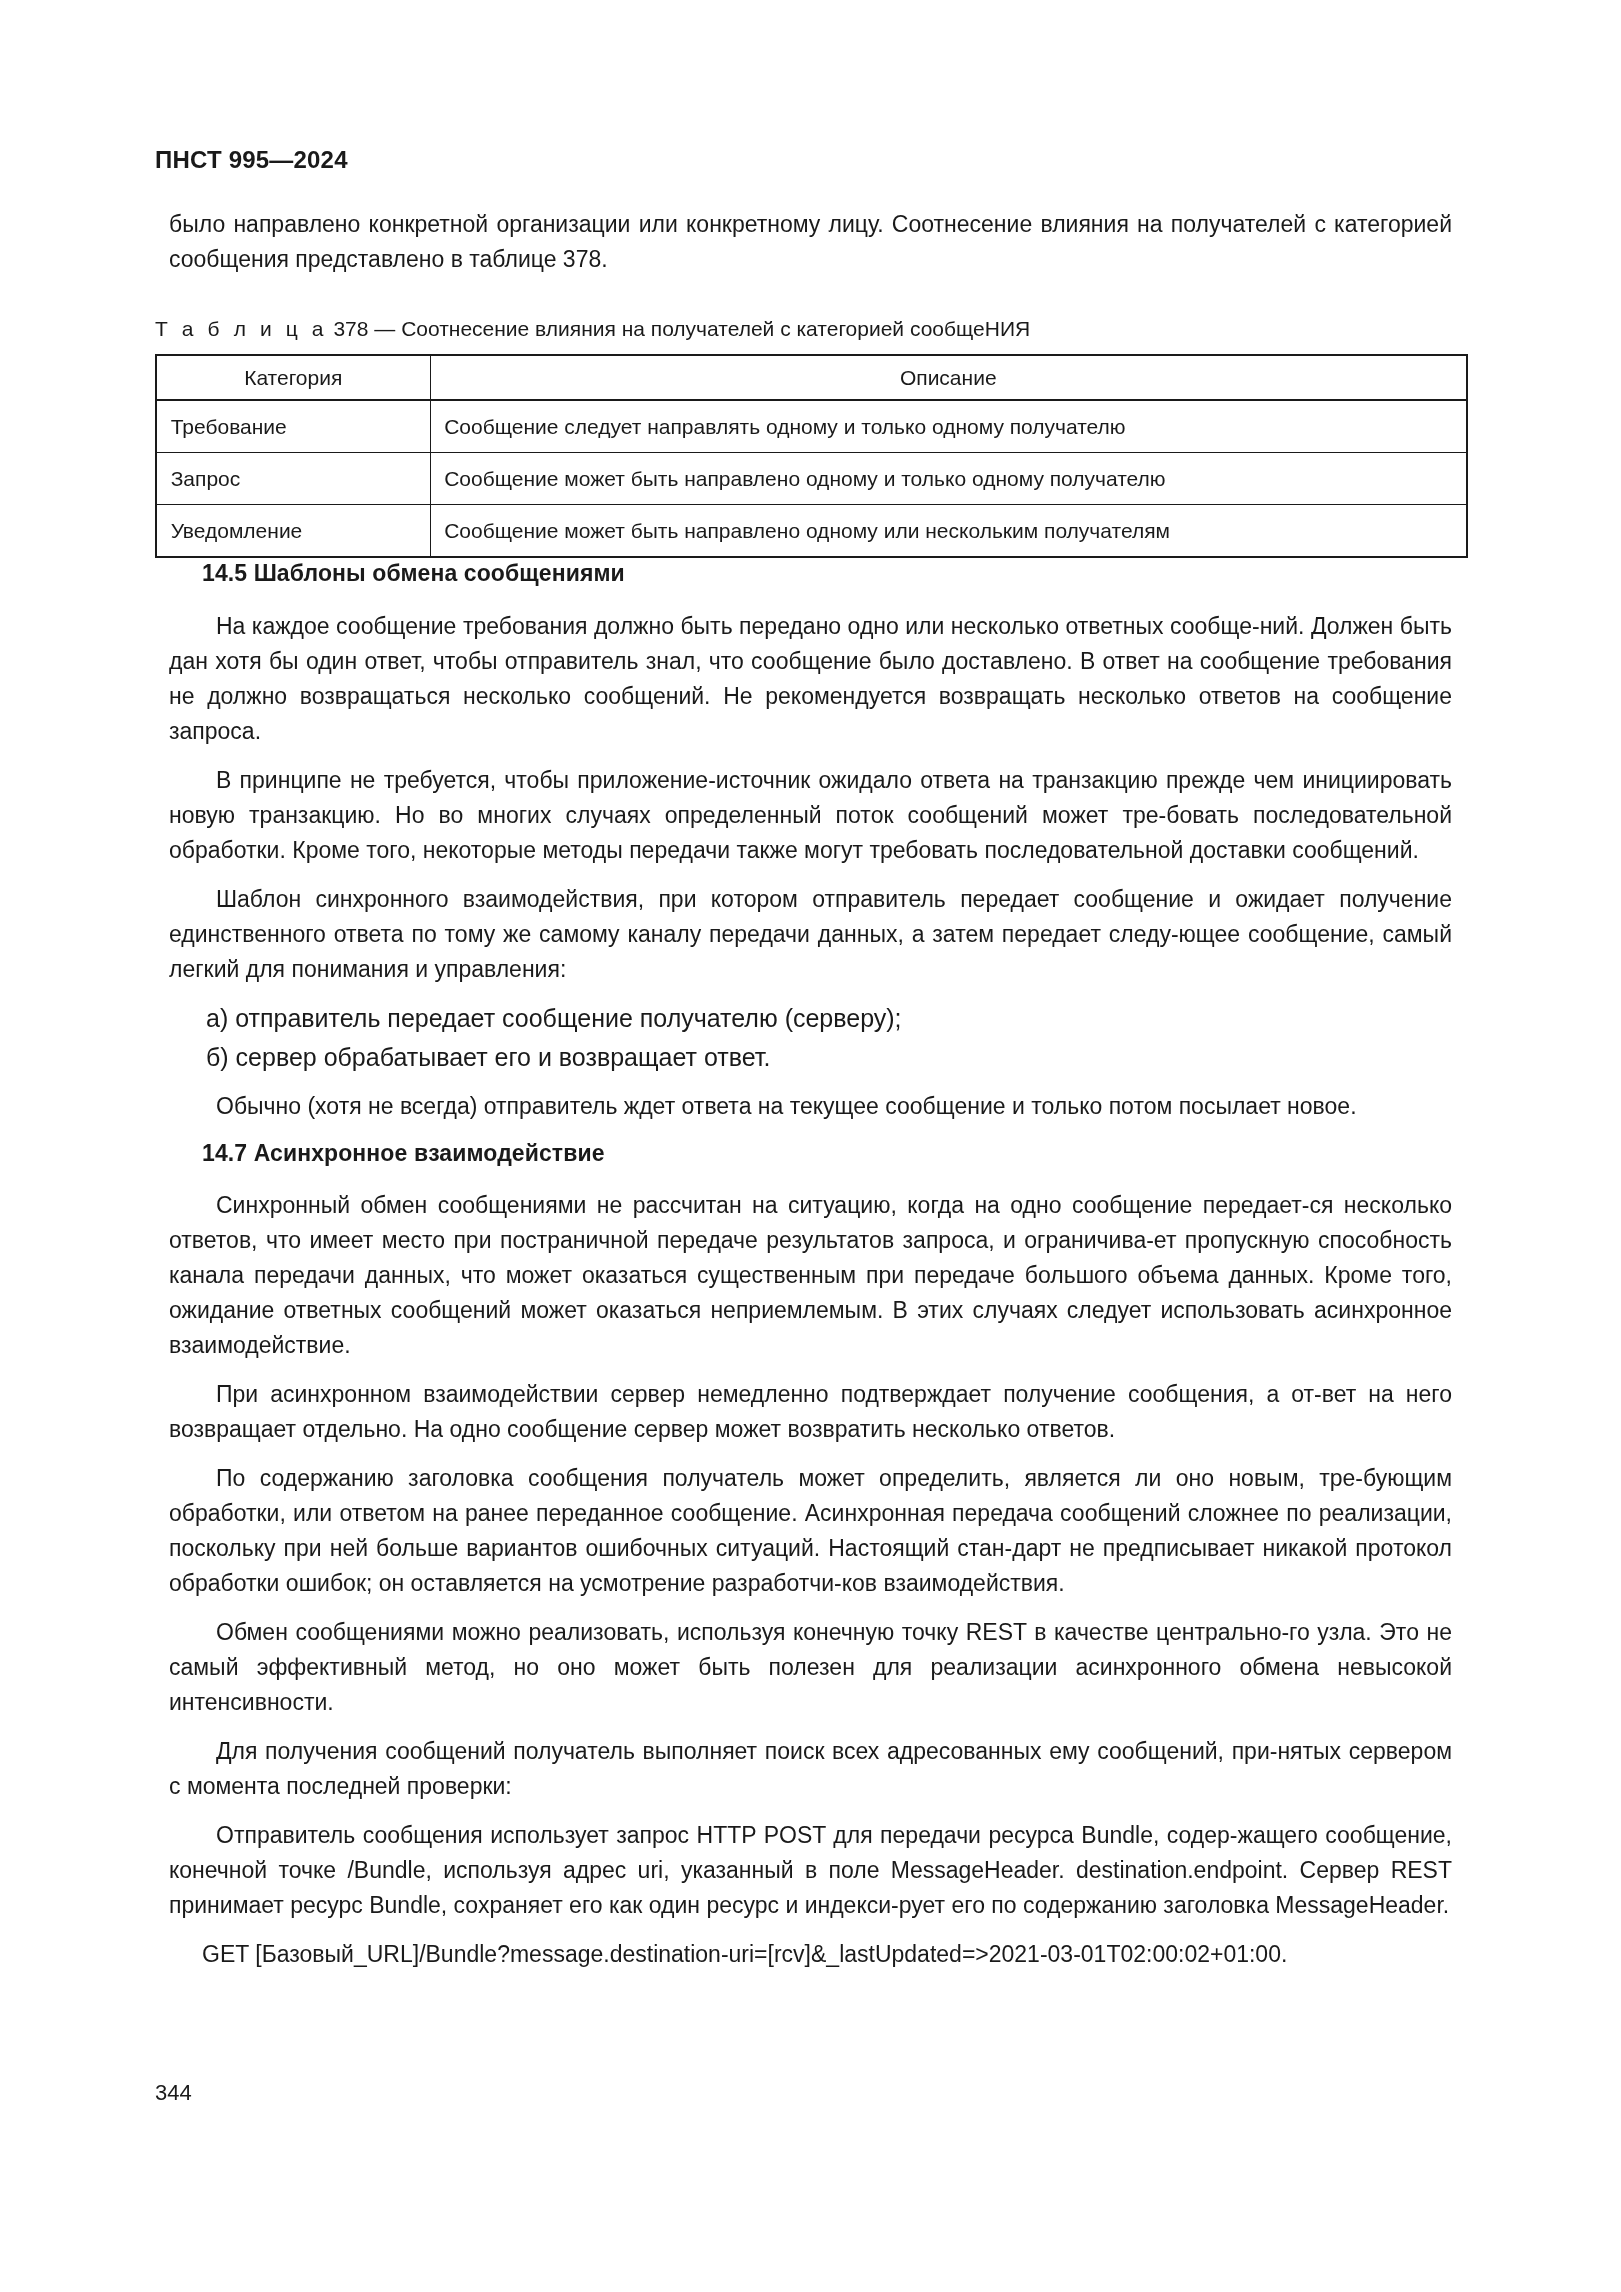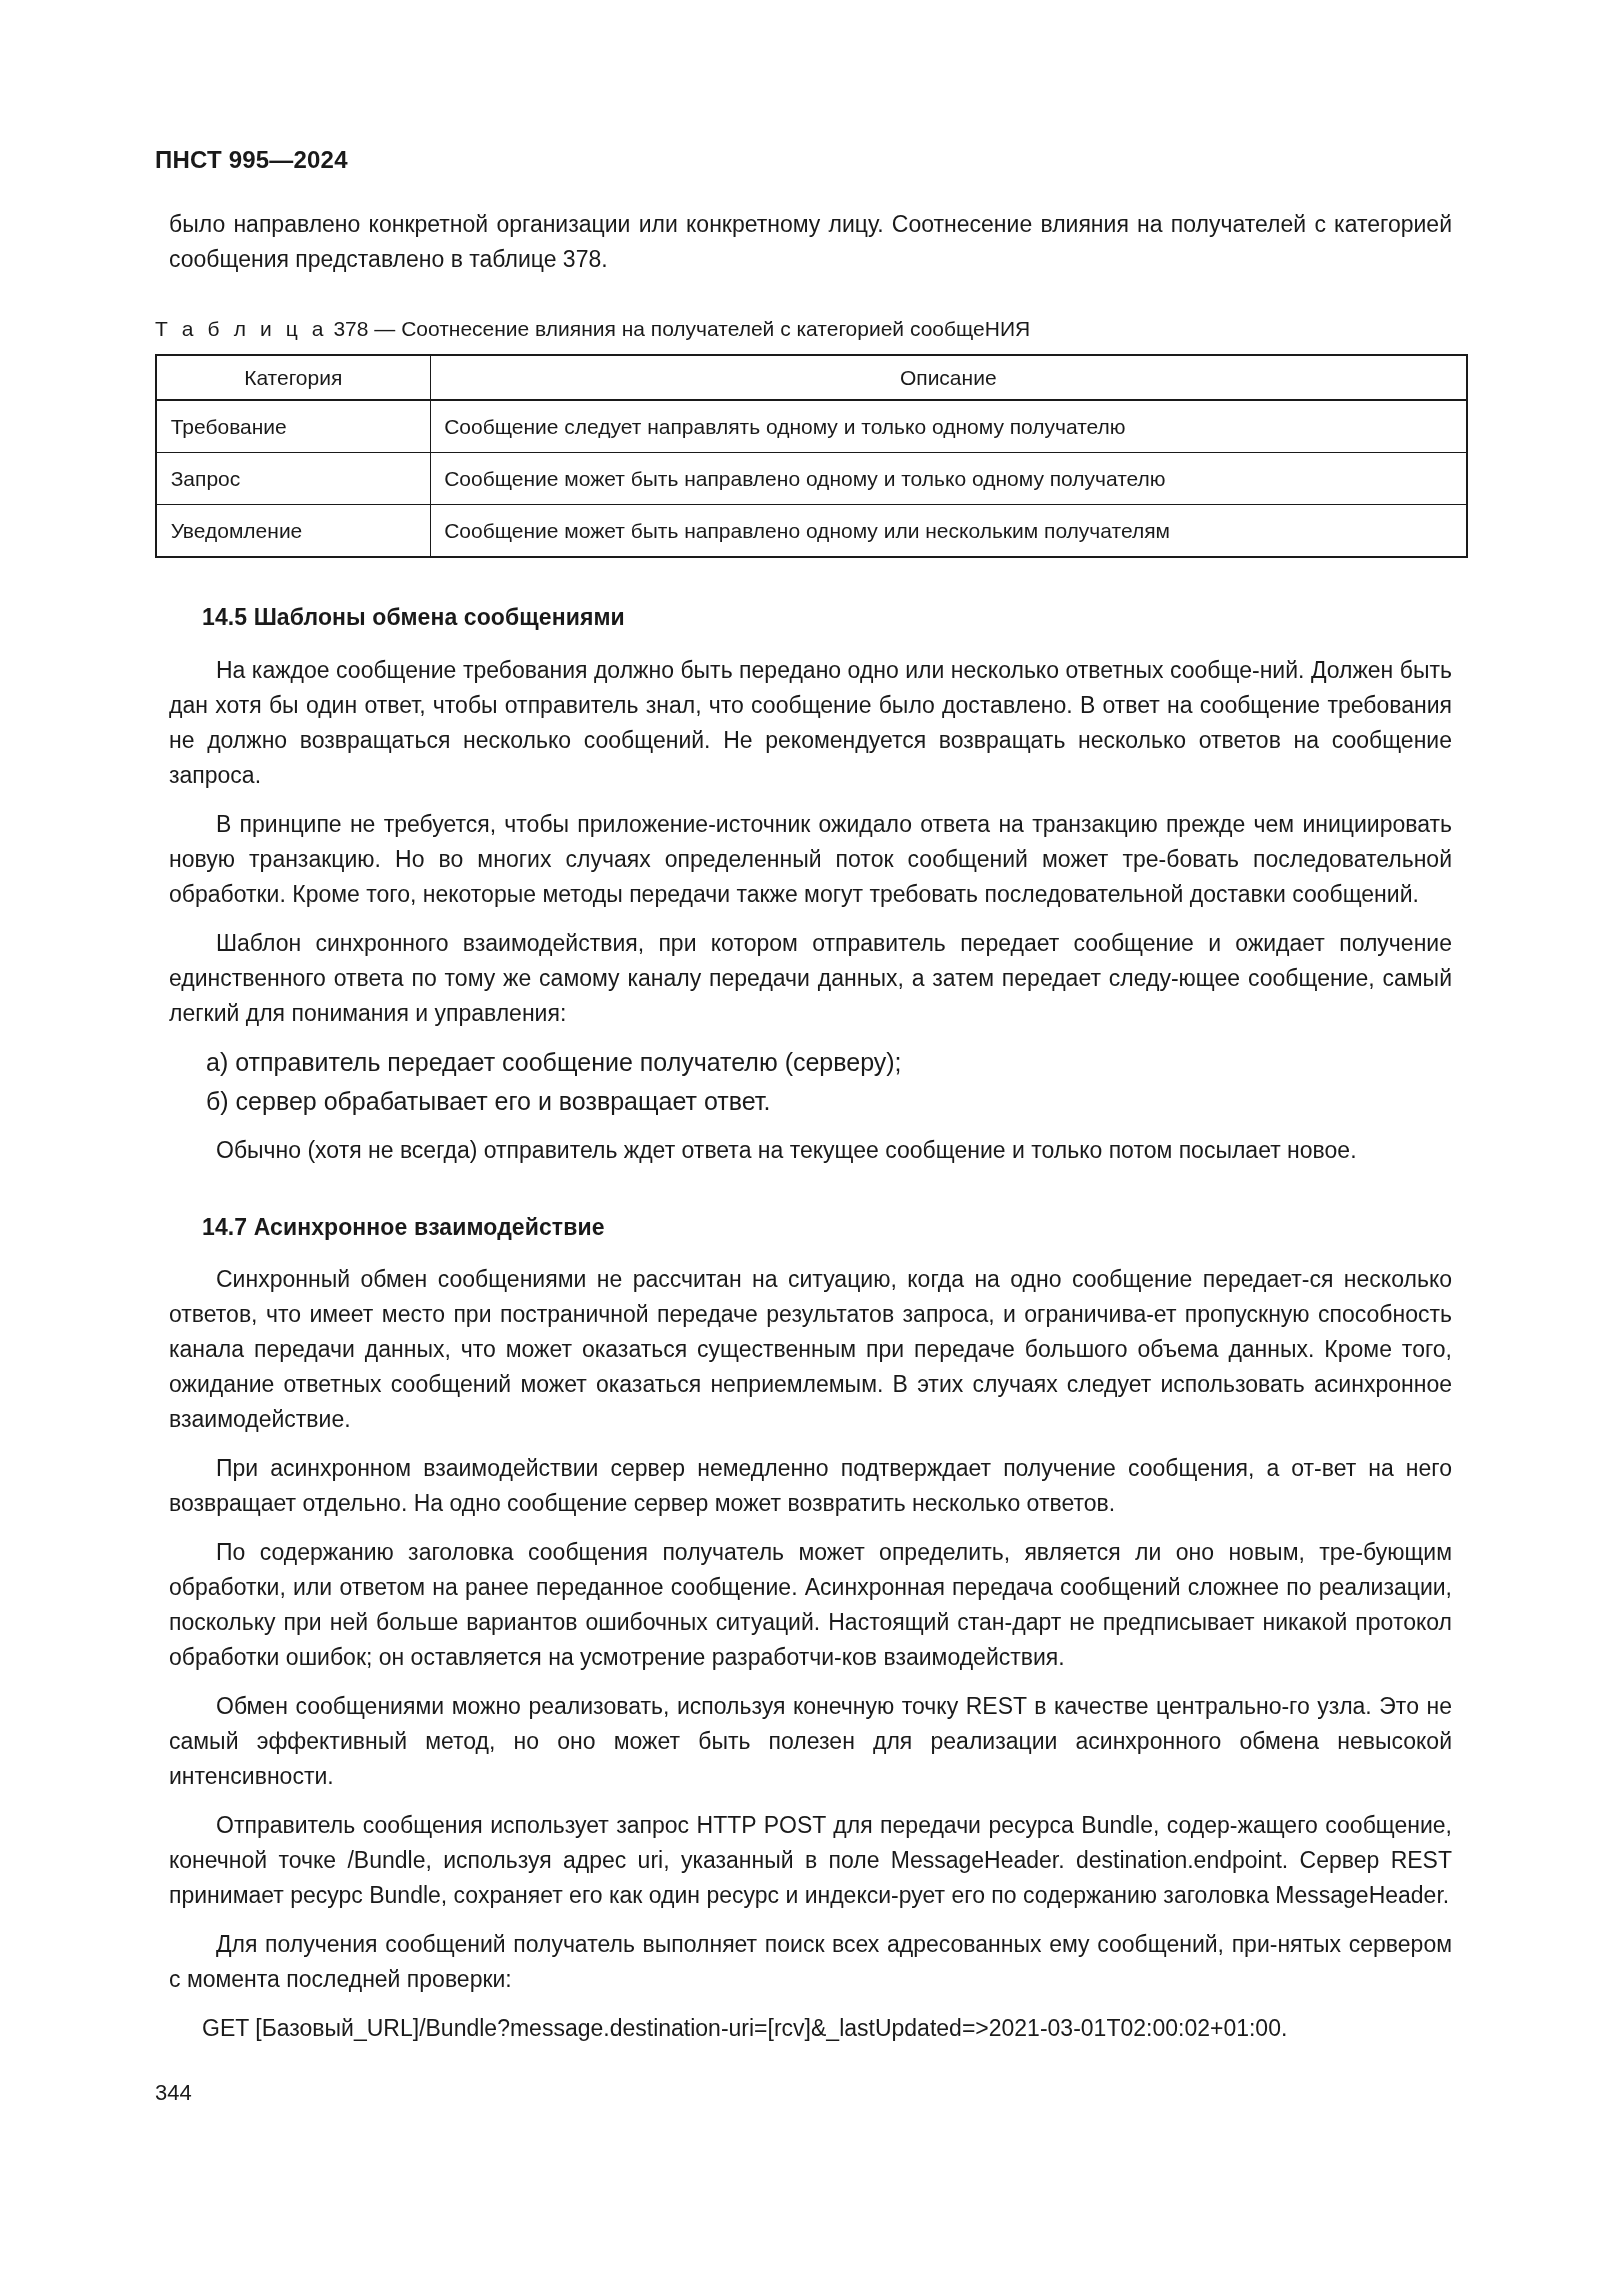--- a/index.html
+++ b/index.html
@@ -108,21 +108,21 @@
 
   
   .section-head {
     font-size: 23px;
     font-weight: bold;
     line-height: 31px;
     margin: 0;
     padding-left: 47px;
     letter-spacing: 0.1px;
   }
-  .sh-spacing-before { margin-top: 44px; }
+  .sh-spacing-before { }
   .sh-spacing-after  { margin-bottom: 19.6px; }
 
   
   .list-item {
     font-size: 25px;
     line-height: 35px;
     margin: 4px;
     text-indent: 47px;
     text-align: left;
   }
@@ -194,21 +194,21 @@
     <p class="para indent">Шаблон синхронного взаимодействия, при котором отправитель передает сообщение и ожидает получение единственного ответа по тому же самому каналу передачи данных, а затем передает следу-ющее сообщение, самый легкий для понимания и управления:</p>
     <p class="list-item">а) отправитель передает сообщение получателю (серверу);</p>
     <p class="list-item">б) сервер обрабатывает его и возвращает ответ.</p>
     <p class="para indent">Обычно (хотя не всегда) отправитель ждет ответа на текущее сообщение и только потом посылает новое.</p>
 
     <h2 class="section-head sh-spacing-before sh-spacing-after">14.7 Асинхронное взаимодействие</h2>
     <p class="para indent">Синхронный обмен сообщениями не рассчитан на ситуацию, когда на одно сообщение передает-ся несколько ответов, что имеет место при постраничной передаче результатов запроса, и ограничива-ет пропускную способность канала передачи данных, что может оказаться существенным при передаче большого объема данных. Кроме того, ожидание ответных сообщений может оказаться неприемлемым. В этих случаях следует использовать асинхронное взаимодействие.</p>
     <p class="para indent">При асинхронном взаимодействии сервер немедленно подтверждает получение сообщения, а от-вет на него возвращает отдельно. На одно сообщение сервер может возвратить несколько ответов.</p>
     <p class="para indent">По содержанию заголовка сообщения получатель может определить, является ли оно новым, тре-бующим обработки, или ответом на ранее переданное сообщение. Асинхронная передача сообщений сложнее по реализации, поскольку при ней больше вариантов ошибочных ситуаций. Настоящий стан-дарт не предписывает никакой протокол обработки ошибок; он оставляется на усмотрение разработчи-ков взаимодействия.</p>
     <p class="para indent">Обмен сообщениями можно реализовать, используя конечную точку REST в качестве центрально-го узла. Это не самый эффективный метод, но оно может быть полезен для реализации асинхронного обмена невысокой интенсивности.</p>
+    <p class="para indent">Для получения сообщений получатель выполняет поиск всех адресованных ему сообщений, при-нятых сервером с момента последней проверки:</p>
     <p class="para indent">Отправитель сообщения использует запрос HTTP POST для передачи ресурса Bundle, содер-жащего сообщение, конечной точке /Bundle, используя адрес uri, указанный в поле MessageHeader. destination.endpoint. Сервер REST принимает ресурс Bundle, сохраняет его как один ресурс и индекси-рует его по содержанию заголовка MessageHeader.</p>
-    <p class="para indent">Для получения сообщений получатель выполняет поиск всех адресованных ему сообщений, при-нятых сервером с момента последней проверки:</p>
     <p class="codeline">GET [Базовый_URL]/Bundle?message.destination-uri=[rcv]&amp;_lastUpdated=&gt;2021-03-01T02:00:02+01:00.</p>
 
   </div>
 
   <div class="folio">344</div>
 </div>
 
 
 </body></html>

